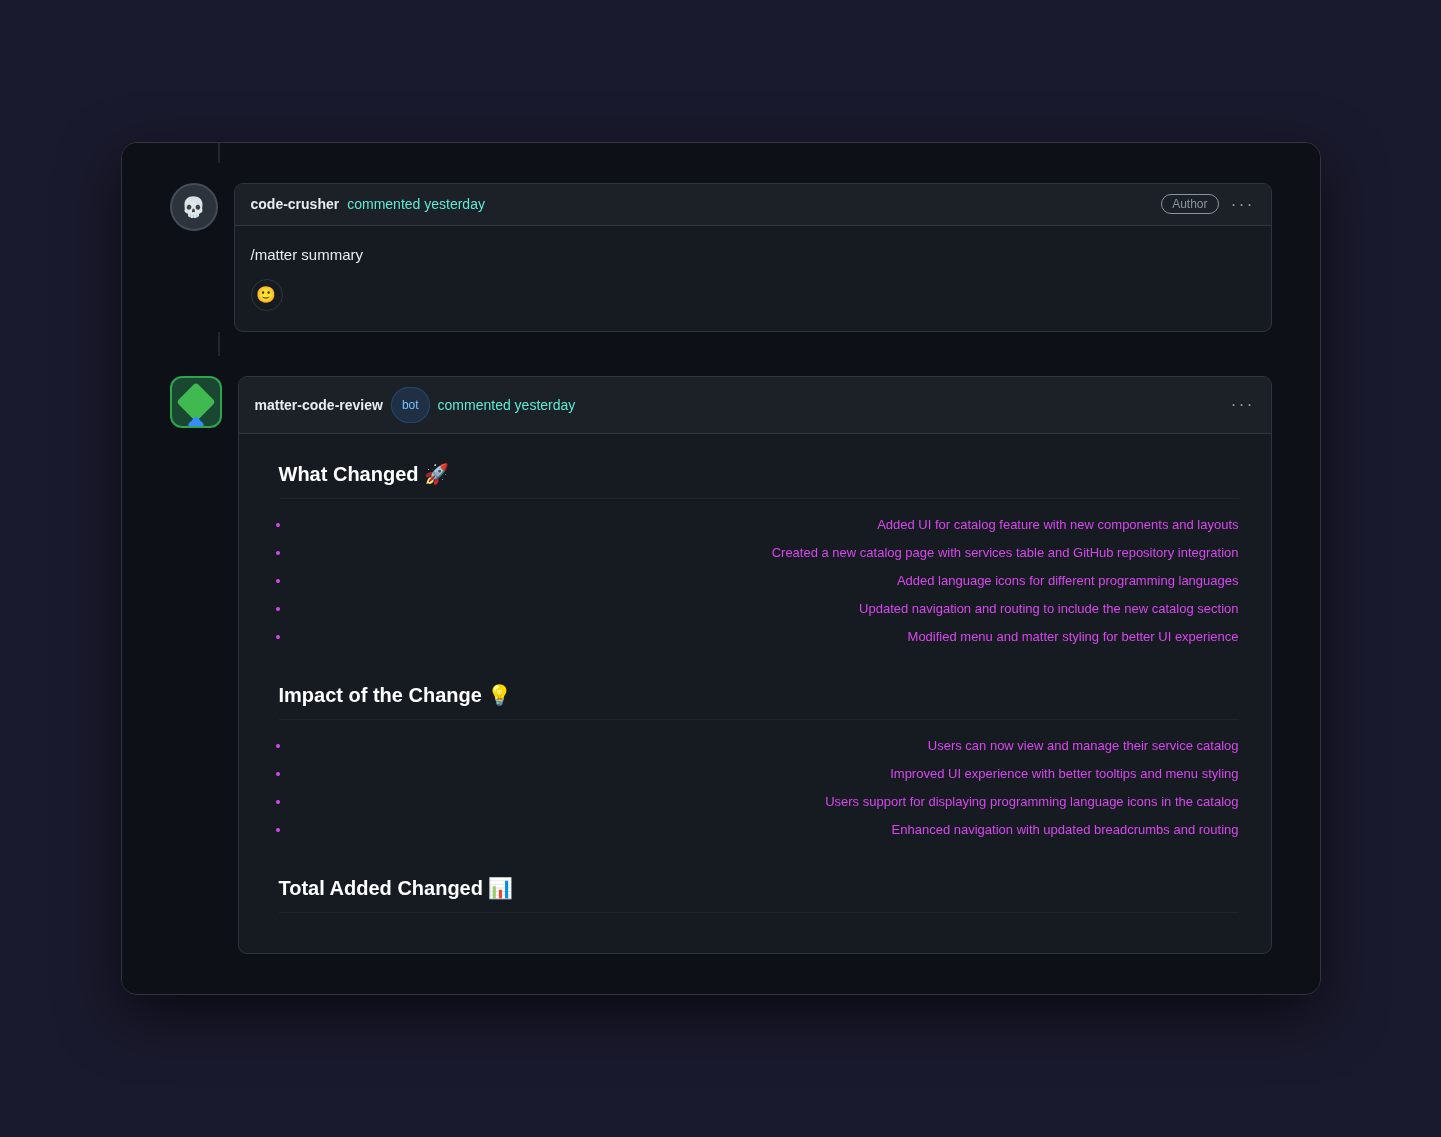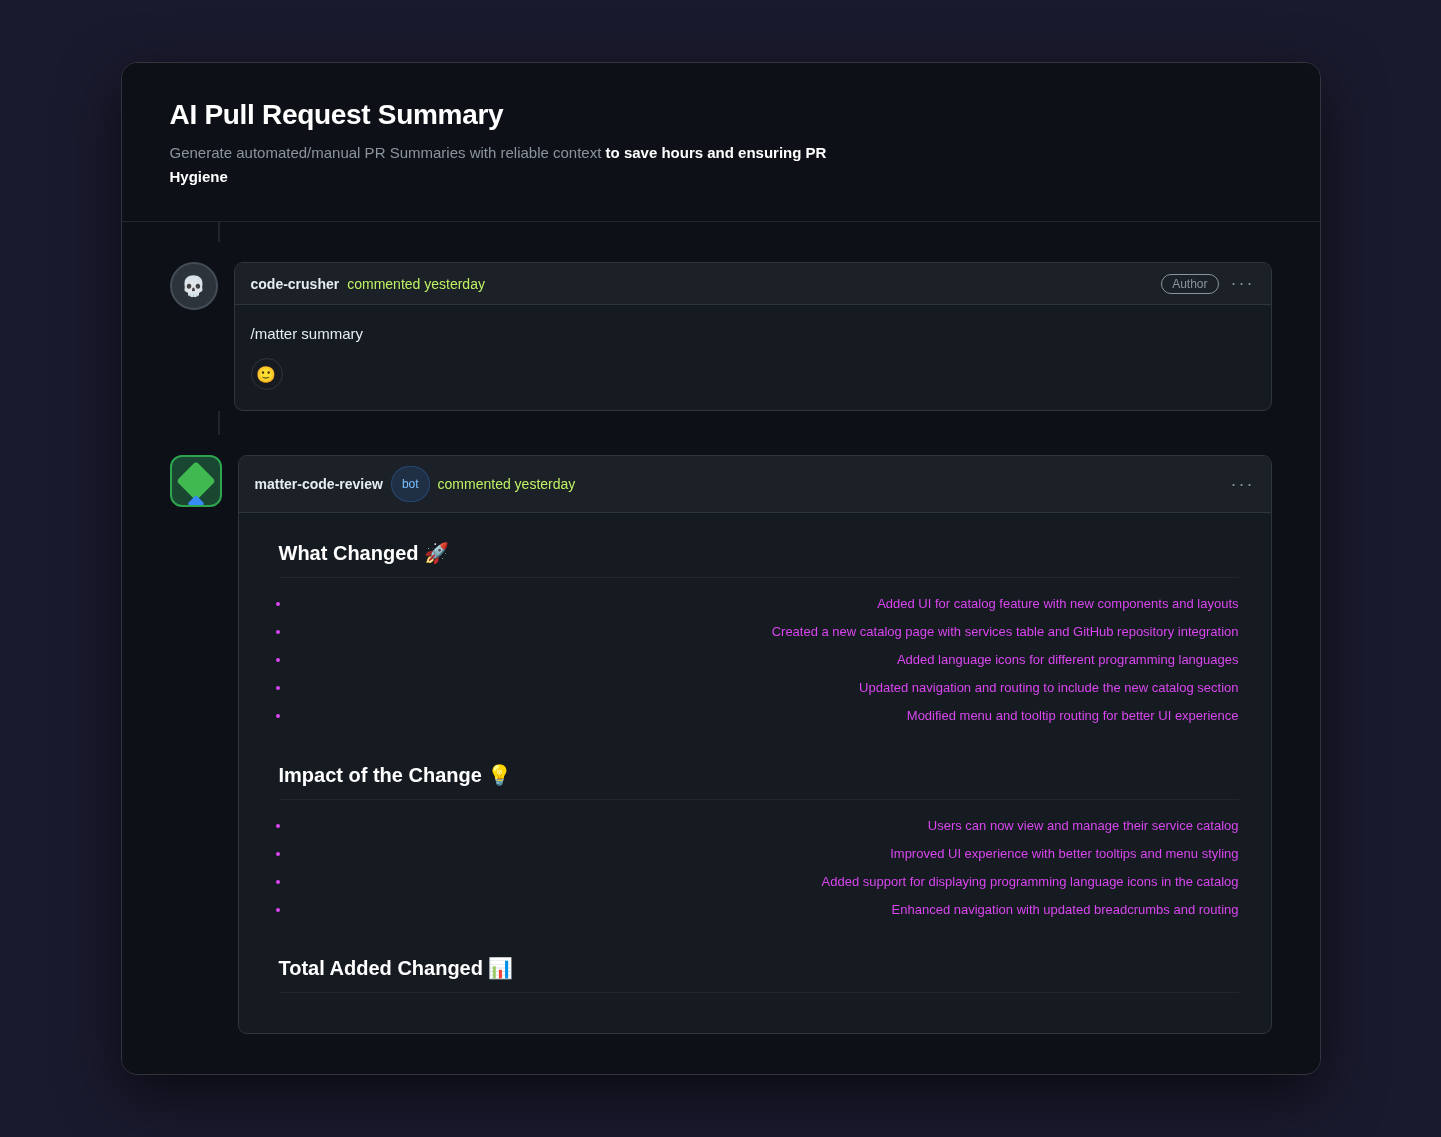--- a/index.html
+++ b/index.html
@@ -149,21 +149,21 @@
       gap: 8px;
     }
 
     .comment-author {
       font-weight: 700;
       color: #e6edf3;
       font-size: 14px;
     }
 
     .comment-time {
-      color: #bef264;
+      color: #5eead4;
       font-size: 14px;
     }
 
     .badge-author {
       background: transparent;
       border: 1px solid #8b949e;
       color: #8b949e;
       border-radius: 20px;
       font-size: 12px;
       padding: 2px 10px;
@@ -256,26 +256,20 @@
       margin-left: 48px;
       width: 2px;
       background: #21262d;
       height: 24px;
     }
   </style>
 </head>
 <body>
 
 <div class="app-window">
-  <div class="app-header">
-    <h1 class="app-title">AI Pull Request Summary</h1>
-    <p class="app-subtitle">
-      <span>Generate automated/manual PR Summaries with reliable context </span><strong>to save hours and ensuring PR Hygiene</strong>
-    </p>
-  </div>
 
   <div class="content-area">
     <div class="timeline">
 
       <div class="vertical-line-segment"></div>
 
       <div class="comment-row">
         <div class="avatar avatar-human">
           <span>💀</span>
         </div>
@@ -319,30 +313,30 @@
           <div class="pr-summary-body">
 
             <h2 class="section-title">
               <span>What Changed 🚀</span>
             </h2>
             <ul class="section-list">
               <li>Added UI for catalog feature with new components and layouts</li>
               <li>Created a new catalog page with services table and GitHub repository integration</li>
               <li>Added language icons for different programming languages</li>
               <li>Updated navigation and routing to include the new catalog section</li>
-              <li>Modified menu and tooltip routing for better UI experience</li>
+              <li>Modified menu and matter styling for better UI experience</li>
             </ul>
 
             <h2 class="section-title">
               <span>Impact of the Change 💡</span>
             </h2>
             <ul class="section-list">
               <li>Users can now view and manage their service catalog</li>
               <li>Improved UI experience with better tooltips and menu styling</li>
-              <li>Added support for displaying programming language icons in the catalog</li>
+              <li>Users support for displaying programming language icons in the catalog</li>
               <li>Enhanced navigation with updated breadcrumbs and routing</li>
             </ul>
 
             <h2 class="section-title">
               <span>Total Added Changed 📊</span>
             </h2>
 
           </div>
         </div>
       </div>

